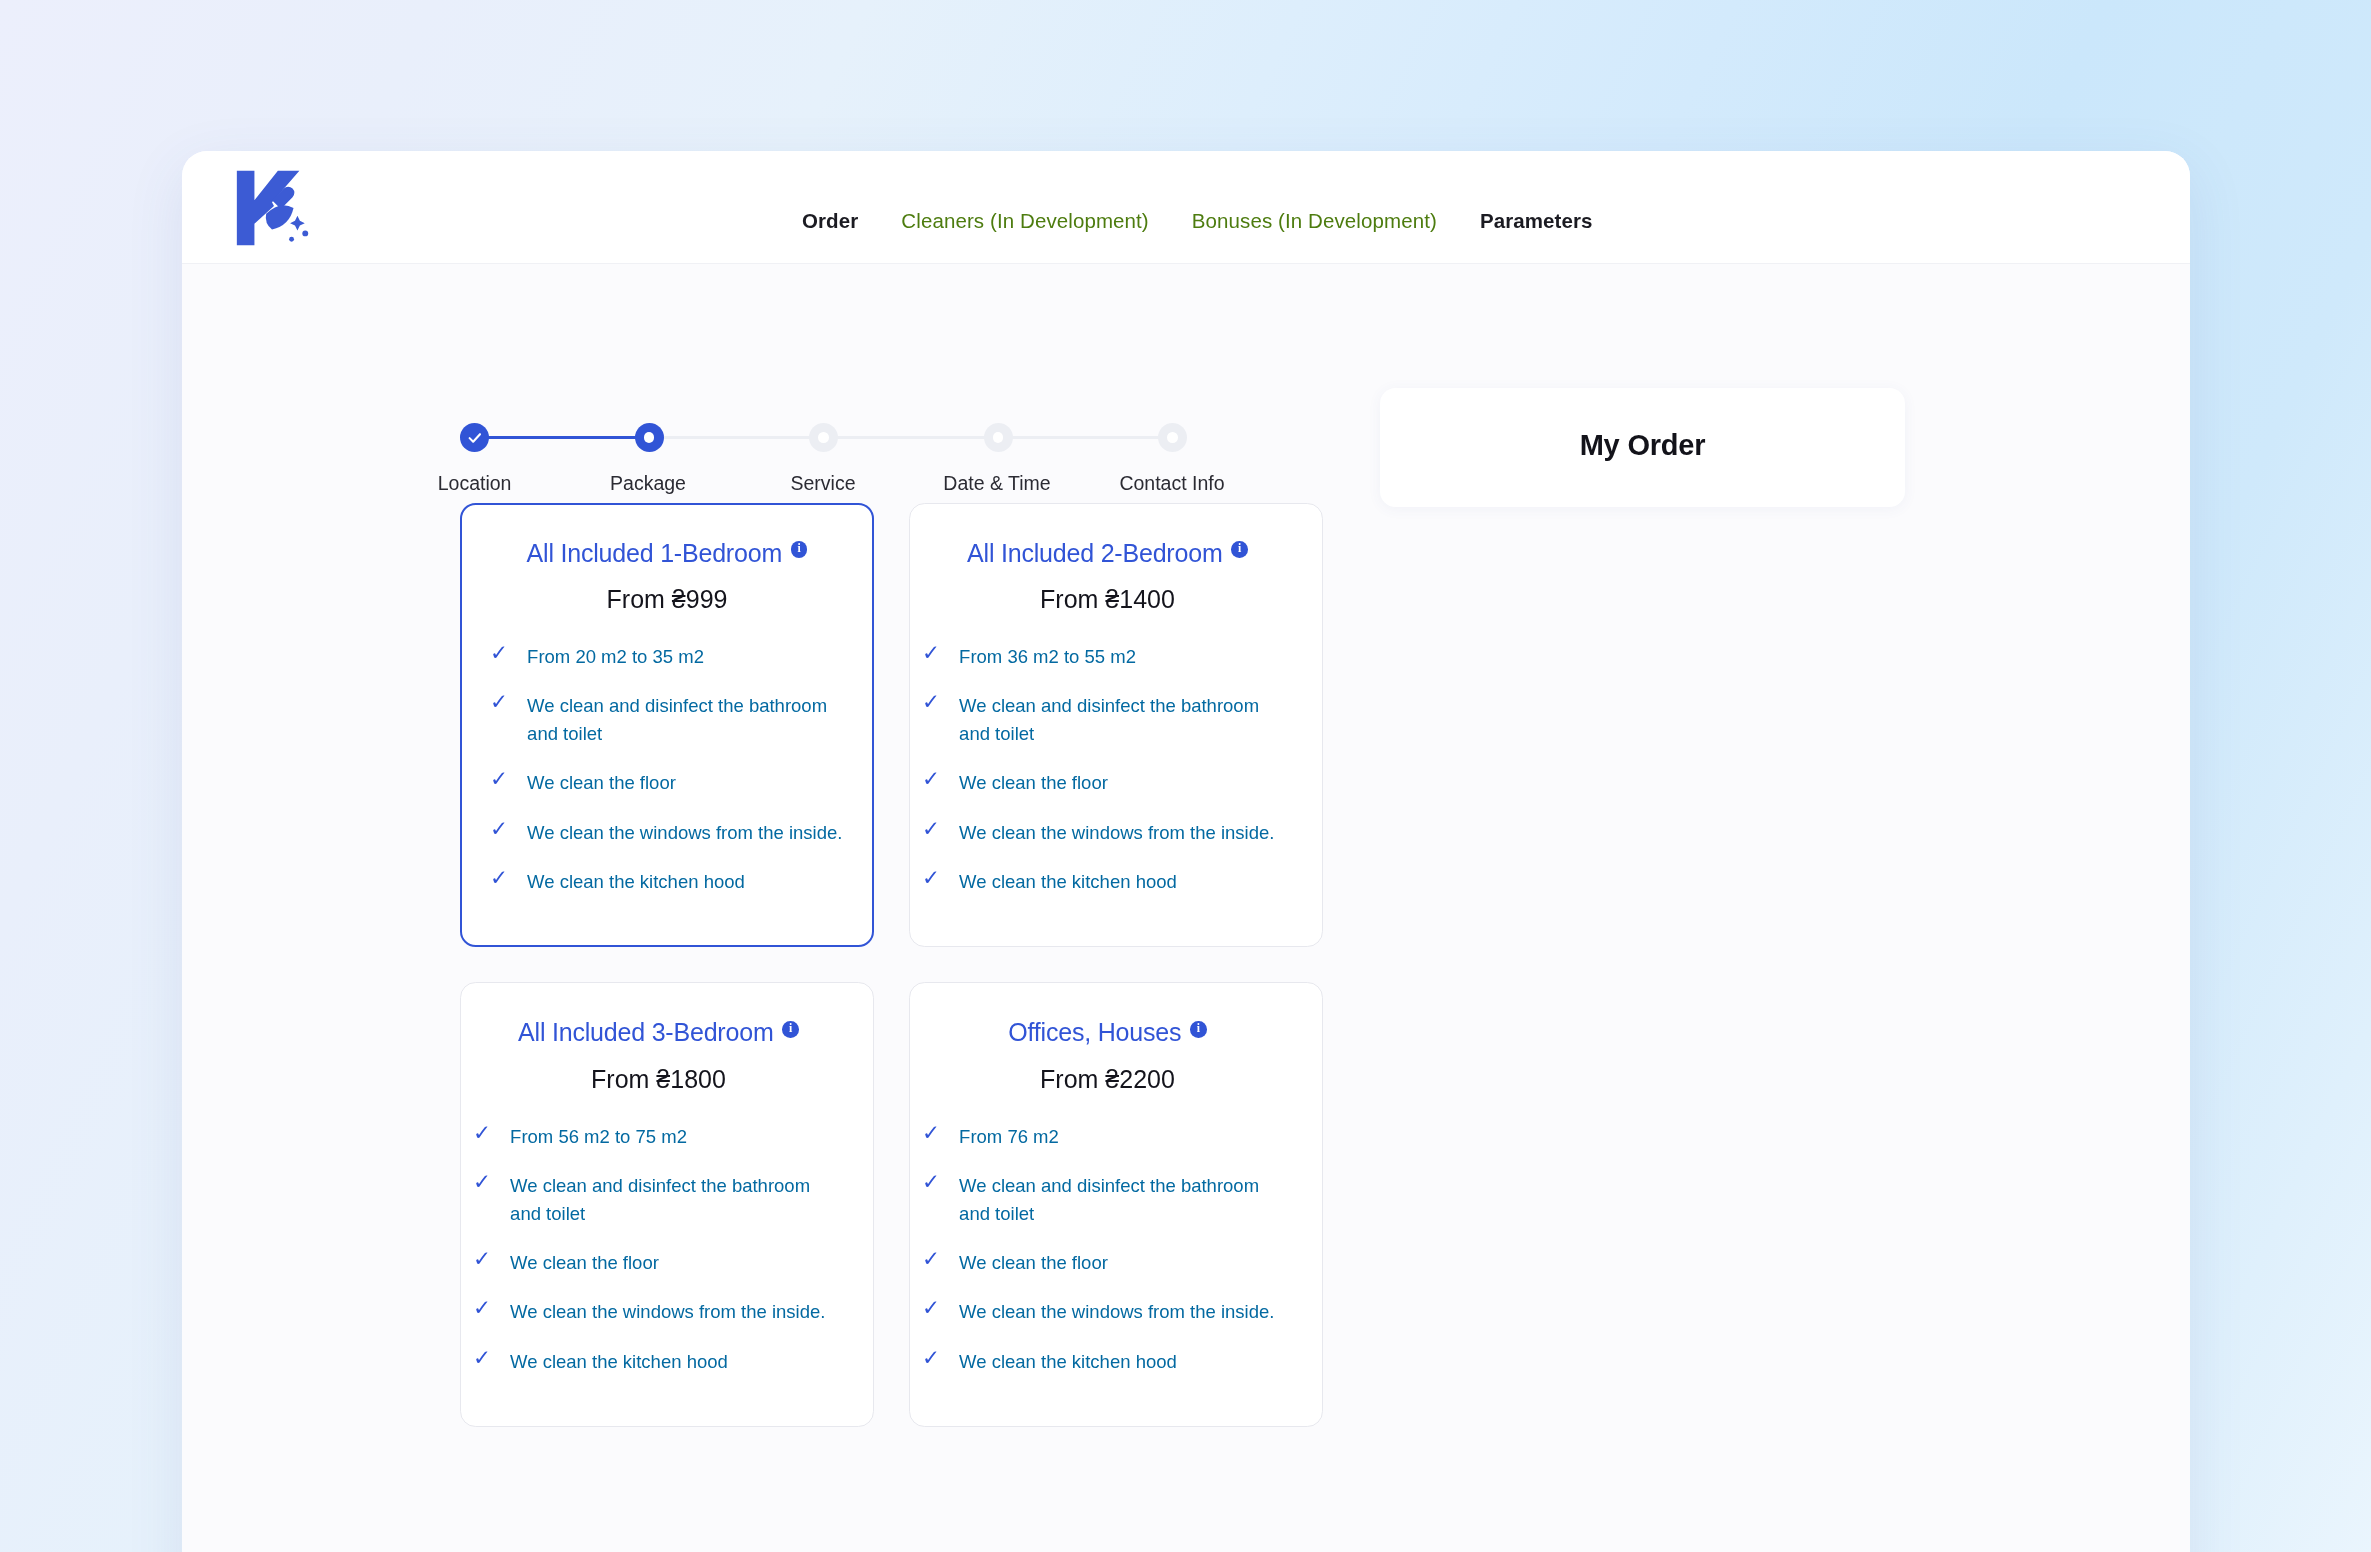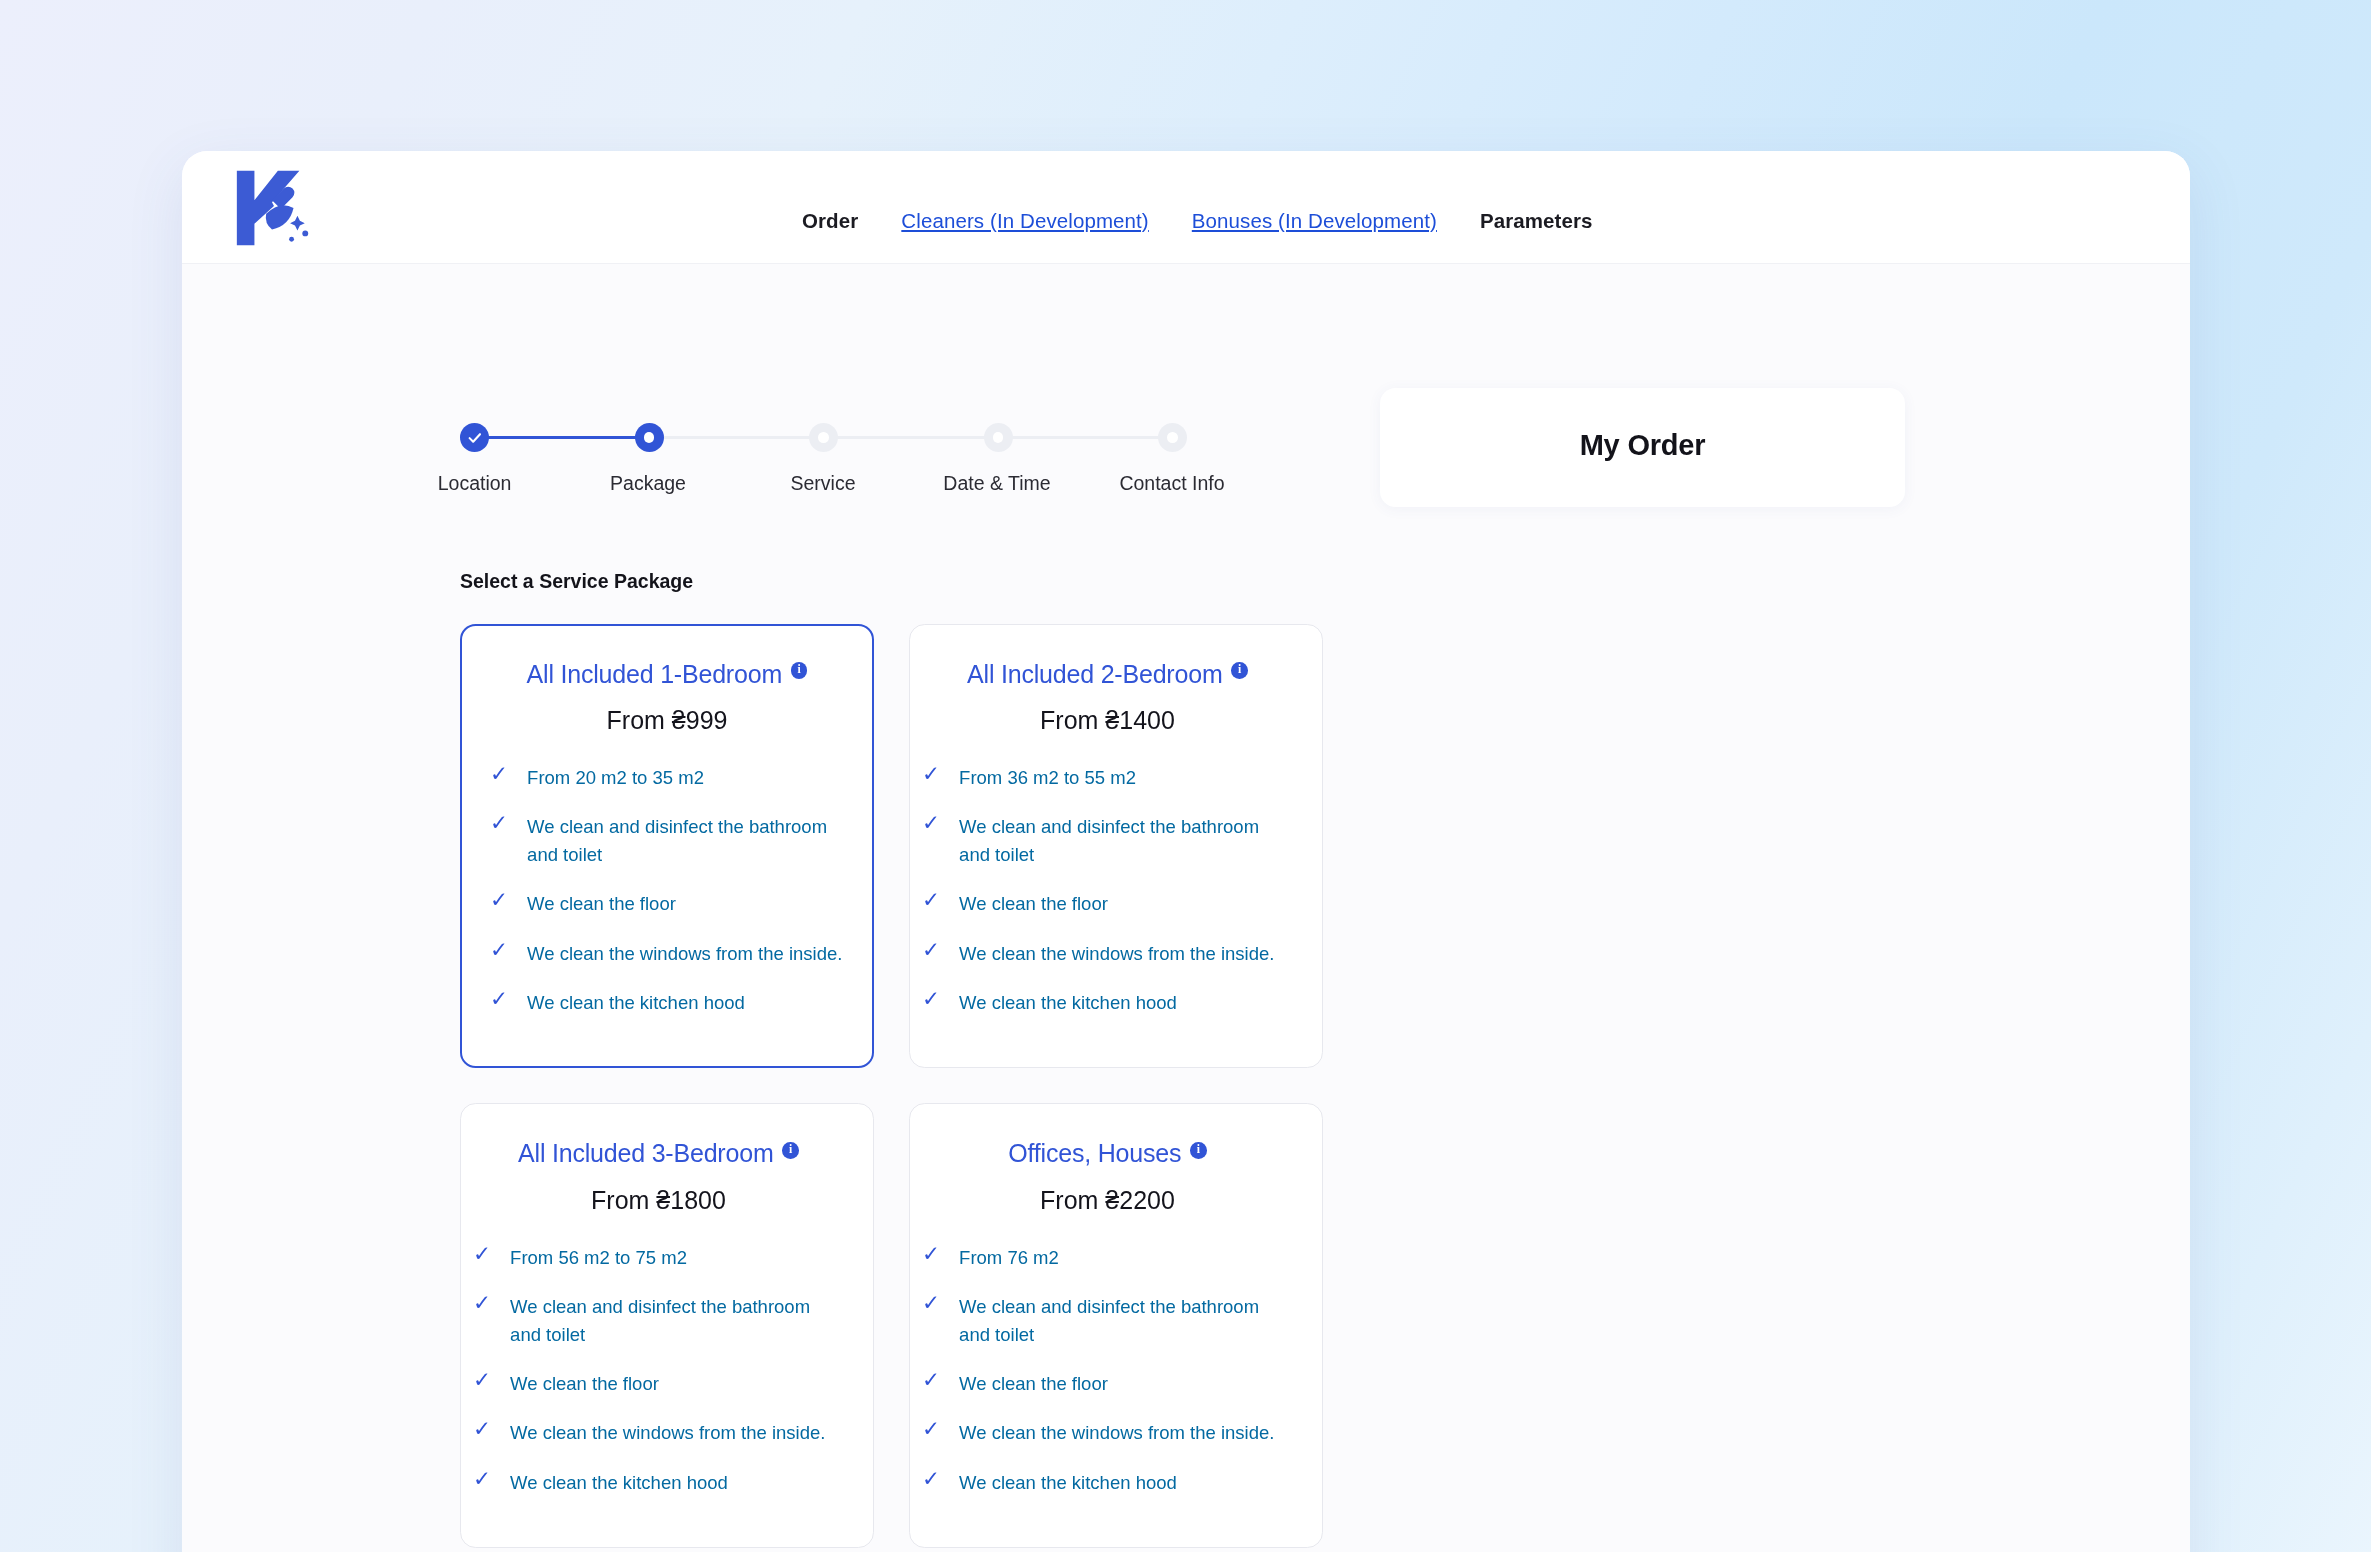--- a/index.html
+++ b/index.html
@@ -70,23 +70,22 @@
   .nav-item {
     font-size: 20.5px;
     letter-spacing: 0.1px;
     white-space: nowrap;
     cursor: pointer;
     color: #1b1b22;
     font-weight: 600;
     margin-top: 26px;
   }
   .nav-item.muted {
-    color: #1d4ed8;
+    color: #4d7c0f;
     font-weight: 400;
-    text-decoration: underline;
   }
 
   .user-area {
     position: absolute;
     right: 55px;
     top: 0;
     height: 113px;
     display: flex;
     align-items: center;
     gap: 15.6px;
@@ -410,21 +409,20 @@
         </div>
         <div class="step-labels">
           <div class="step-label" style="left:14.6px">Location</div>
           <div class="step-label" style="left:188px">Package</div>
           <div class="step-label" style="left:363px">Service</div>
           <div class="step-label" style="left:537px">Date &amp; Time</div>
           <div class="step-label" style="left:712px">Contact Info</div>
         </div>
       </div>
 
-      <div class="section-label">Select a Service Package</div>
 
       <div class="cards" id="card-grid">
           <div class="pkg-card selected">
             <div class="pkg-title-row">
               <div class="pkg-title">All Included 1-Bedroom</div>
               <div class="info-icon">i</div>
             </div>
             <div class="pkg-price">From ₴999</div>
             <ul class="feat-list">
               <li class="feat-item">

